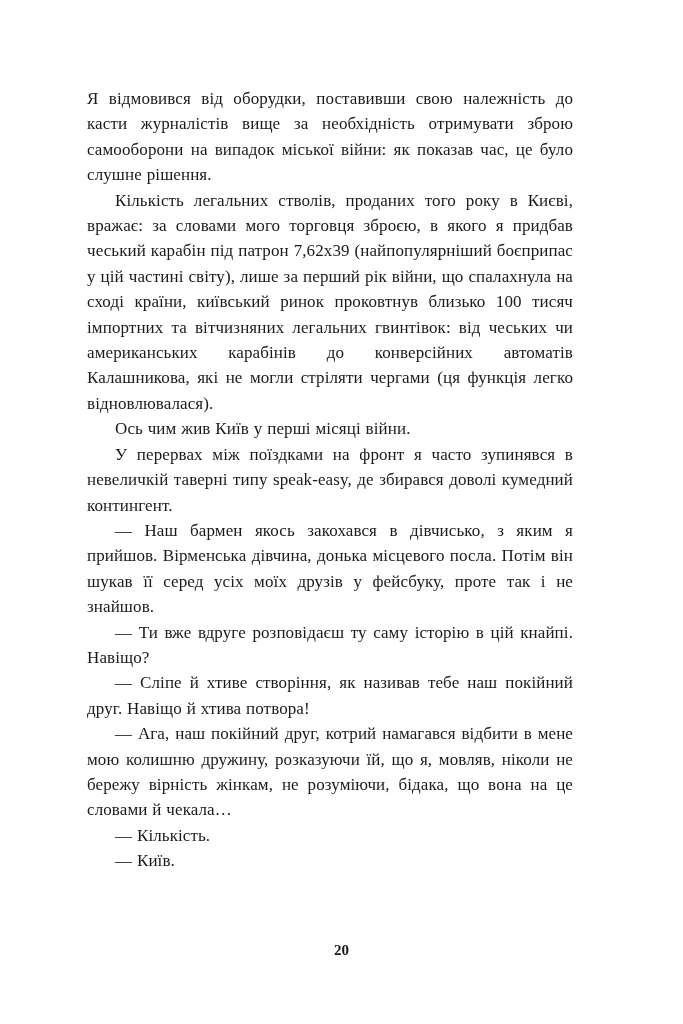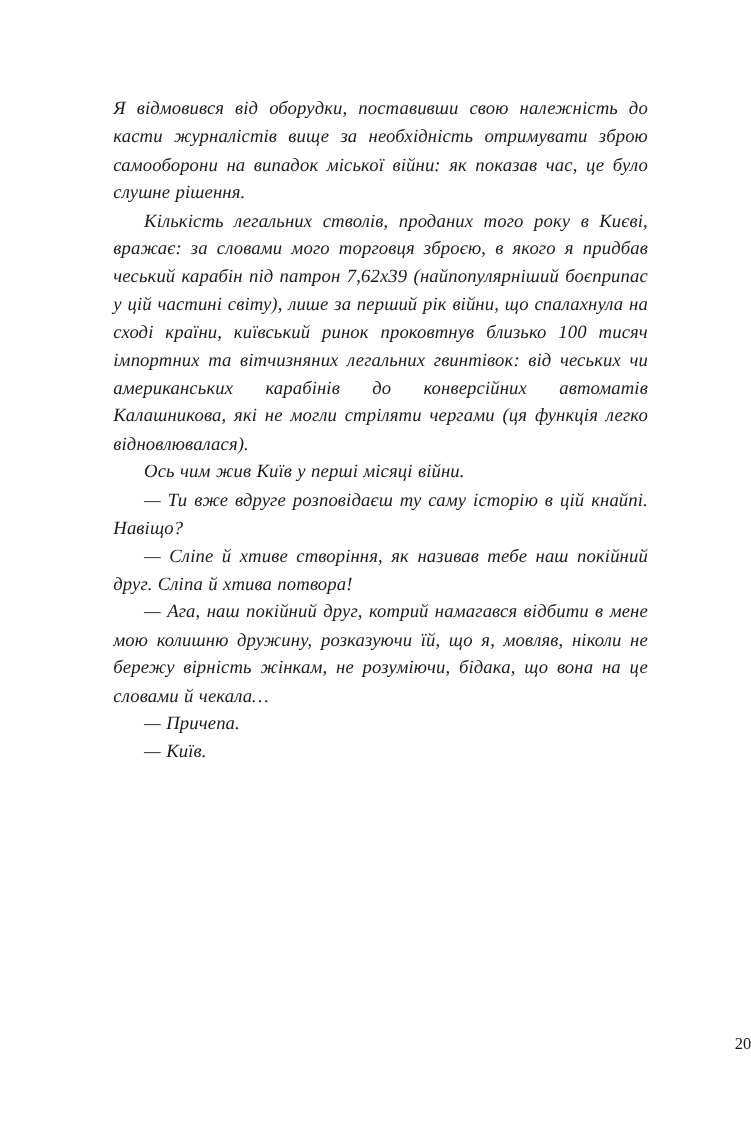--- a/index.html
+++ b/index.html
@@ -10,53 +10,55 @@
   body {
     width: 683px;
     height: 1024px;
     position: relative;
     font-family: "Liberation Serif", "DejaVu Serif", serif;
     color: #1a1a1a;
     overflow: hidden;
   }
   .page {
     position: absolute;
-    left: 103px;
+    left: 87px;
     top: 86px;
     width: 486px;
-    font-style: italic;
   }
   .page p {
     margin: 0;
     font-size: 17px;
     line-height: 25.4px;
     text-align: justify;
     letter-spacing: 0.1px;
     word-spacing: 0.5px;
   }
   .page p.indent {
     text-indent: 28px;
   }
   .page-number {
     position: absolute;
     left: 0;
     top: 942px;
     width: 683px;
-    text-align: right;
+    text-align: center;
     font-size: 15px;
     color: #1a1a1a;
+    font-weight: bold;
   }
 </style>
 </head>
 <body>
 
 <div class="page">
   <p>Я відмовився від оборудки, поставивши свою належність до касти журналістів вище за необхідність отримувати зброю самооборони на випадок міської війни: як показав час, це було слушне рішення.</p>
   <p class="indent">Кількість легальних стволів, проданих того року в Києві, вражає: за словами мого торговця зброєю, в якого я придбав чеський карабін під патрон 7,62x39 (найпопулярніший боєприпас у цій частині світу), лише за перший рік війни, що спалахнула на сході країни, київський ринок проковтнув близько 100 тисяч імпортних та вітчизняних легальних гвинтівок: від чеських чи американських карабінів до конверсійних автоматів Калашникова, які не могли стріляти чергами (ця функція легко відновлювалася).</p>
   <p class="indent">Ось чим жив Київ у перші місяці війни.</p>
+  <p class="indent">У перервах між поїздками на фронт я часто зупинявся в невеличкій таверні типу speak-easy, де збирався доволі кумедний контингент.</p>
+  <p class="indent">— Наш бармен якось закохався в дівчисько, з яким я прийшов. Вірменська дівчина, донька місцевого посла. Потім він шукав її серед усіх моїх друзів у фейсбуку, проте так і не знайшов.</p>
   <p class="indent">— Ти вже вдруге розповідаєш ту саму історію в цій кнайпі. Навіщо?</p>
-  <p class="indent">— Сліпе й хтиве створіння, як називав тебе наш покійний друг. Сліпа й хтива потвора!</p>
+  <p class="indent">— Сліпе й хтиве створіння, як називав тебе наш покійний друг. Навіщо й хтива потвора!</p>
   <p class="indent">— Ага, наш покійний друг, котрий намагався відбити в мене мою колишню дружину, розказуючи їй, що я, мовляв, ніколи не бережу вірність жінкам, не розуміючи, бідака, що вона на це словами й чекала…</p>
-  <p class="indent">— Причепа.</p>
+  <p class="indent">— Кількість.</p>
   <p class="indent">— Київ.</p>
 </div>
 
 <div class="page-number">20</div>
 
 </body></html>

